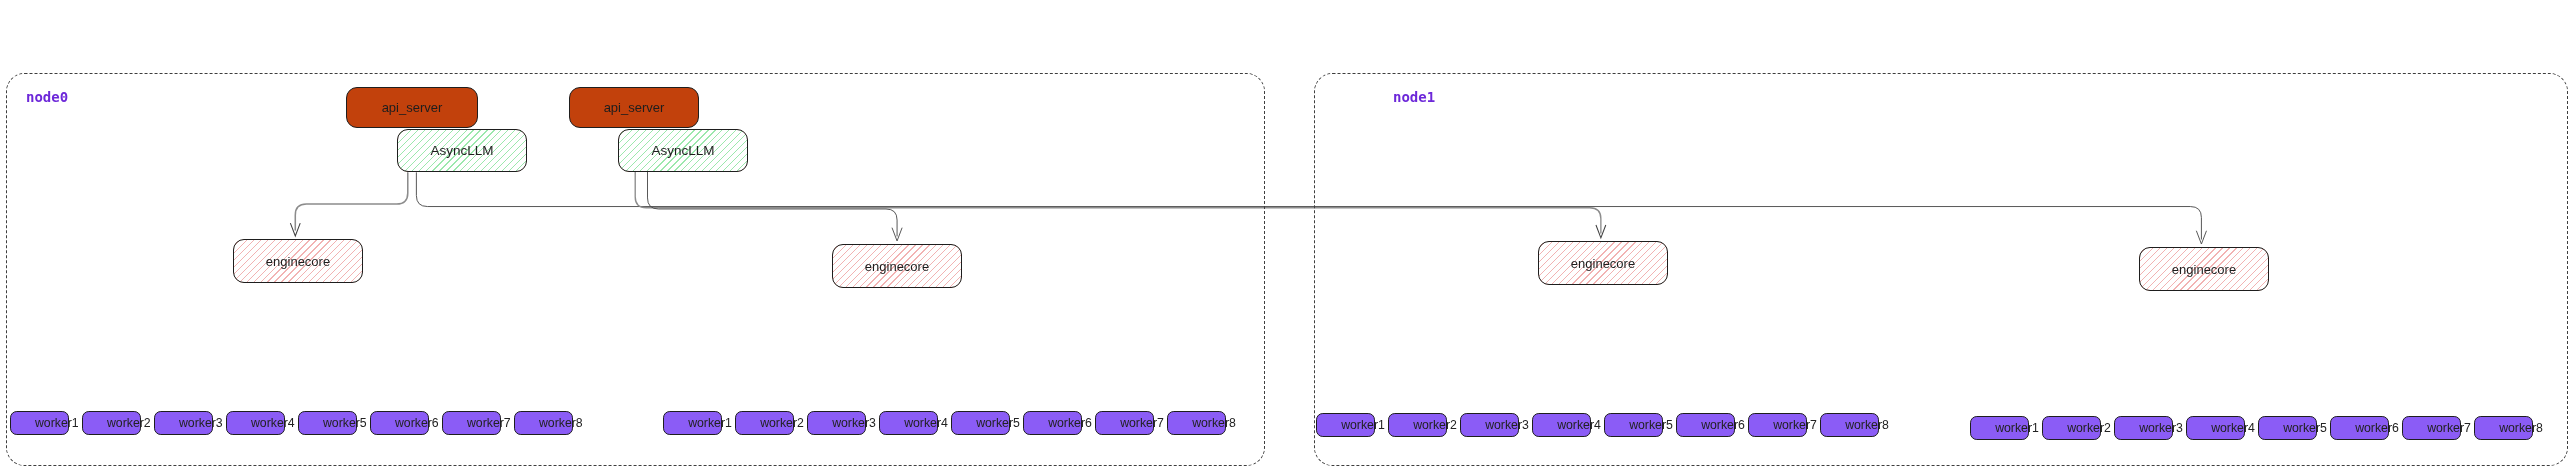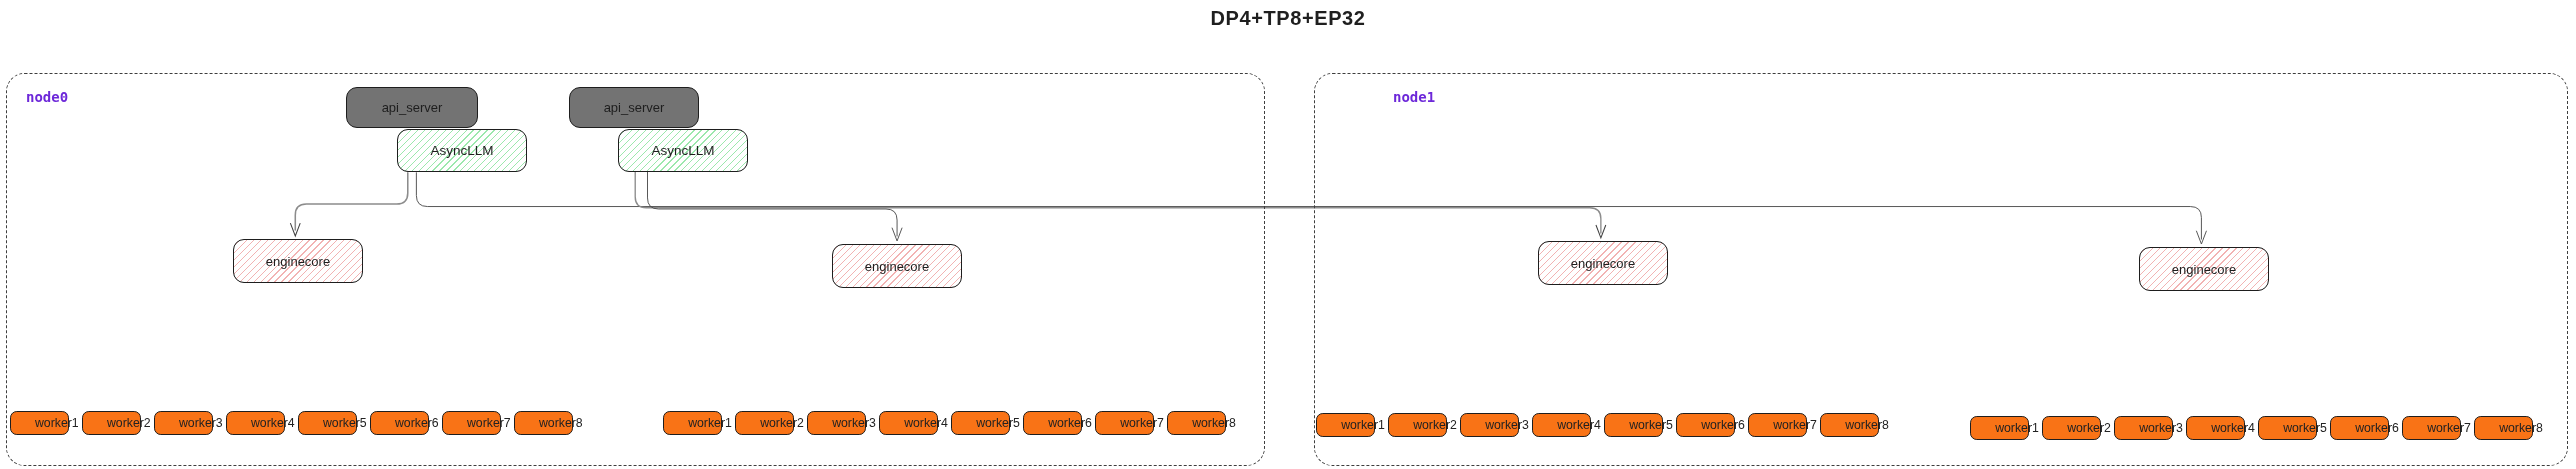--- a/index.html
+++ b/index.html
@@ -4,41 +4,40 @@
 <style>
   html,body{margin:0;padding:0;background:#ffffff;}
   #canvas{position:relative;width:2576px;height:469px;background:#ffffff;overflow:hidden;
           font-family:"Liberation Sans", sans-serif;color:#1e1e1e;}
   .title{position:absolute;top:7.4px;left:0;right:0;text-align:center;
          font-size:20px;font-weight:600;letter-spacing:0.6px;color:#1f1f1f;}
   .node{position:absolute;border:1.5px dashed #3e3e3e;border-radius:18.5px;background:transparent;}
   .node-label{position:absolute;font-family:"DejaVu Sans Mono", monospace;
               font-size:14px;font-weight:700;color:#6d28d9;}
   .box{position:absolute;display:flex;align-items:center;justify-content:center;
-       border:1.5px solid #1e1e1e;border-radius:11px;background:#737373;
+       border:1.5px solid #1e1e1e;border-radius:11px;background:#c2410c;
        font-size:13px;font-weight:400;color:#1e1e1e;box-sizing:border-box;text-align:right;}
   .hatch-green{background-image:repeating-linear-gradient(135deg,
        #ffffff 0px,#ffffff 4px,#9ce8ad 4px,#9ce8ad 4.9px);}
   .hatch-red{background-image:repeating-linear-gradient(135deg,
        #ffffff 0px,#ffffff 4px,#f2b3b3 4px,#f2b3b3 4.9px);}
   .stack-api{width:132px;height:41px;}
   .stack-llm{width:130px;height:43px;font-size:13.5px;margin-left:48px;}
   .enginecore{width:130px;height:44px;}
   .wgroup{position:absolute;display:flex;gap:13px;}
   .worker{width:59px;height:24px;display:flex;align-items:center;justify-content:center;
-          border:1.2px solid #1e1e1e;border-radius:6.8px;background:#f97316;
+          border:1.2px solid #1e1e1e;border-radius:6.8px;background:#8b5cf6;
           font-size:12.3px;font-weight:500;color:#222222;box-sizing:border-box;padding-left:35px;}
   svg.edges{position:absolute;left:0;top:0;pointer-events:none;}
 </style>
 </head>
 <body>
 
 <div id="canvas">
 
-  <div class="title">DP4+TP8+EP32</div>
 
   <svg class="edges" width="2576" height="469" viewBox="0 0 4188 763">
 
     <g stroke="#8c8c8c" stroke-width="2.5" fill="none" stroke-linecap="round">
       <path d="M662,281 L662,314 Q662,332 644,332 L497,332 Q479,332 479,350 L479,374"></path>
     </g>
     <g stroke="#3f3f3f" stroke-width="1.7" fill="none">
       <path d="M471,363 L479,384 L487,363"></path>
     </g>
 

